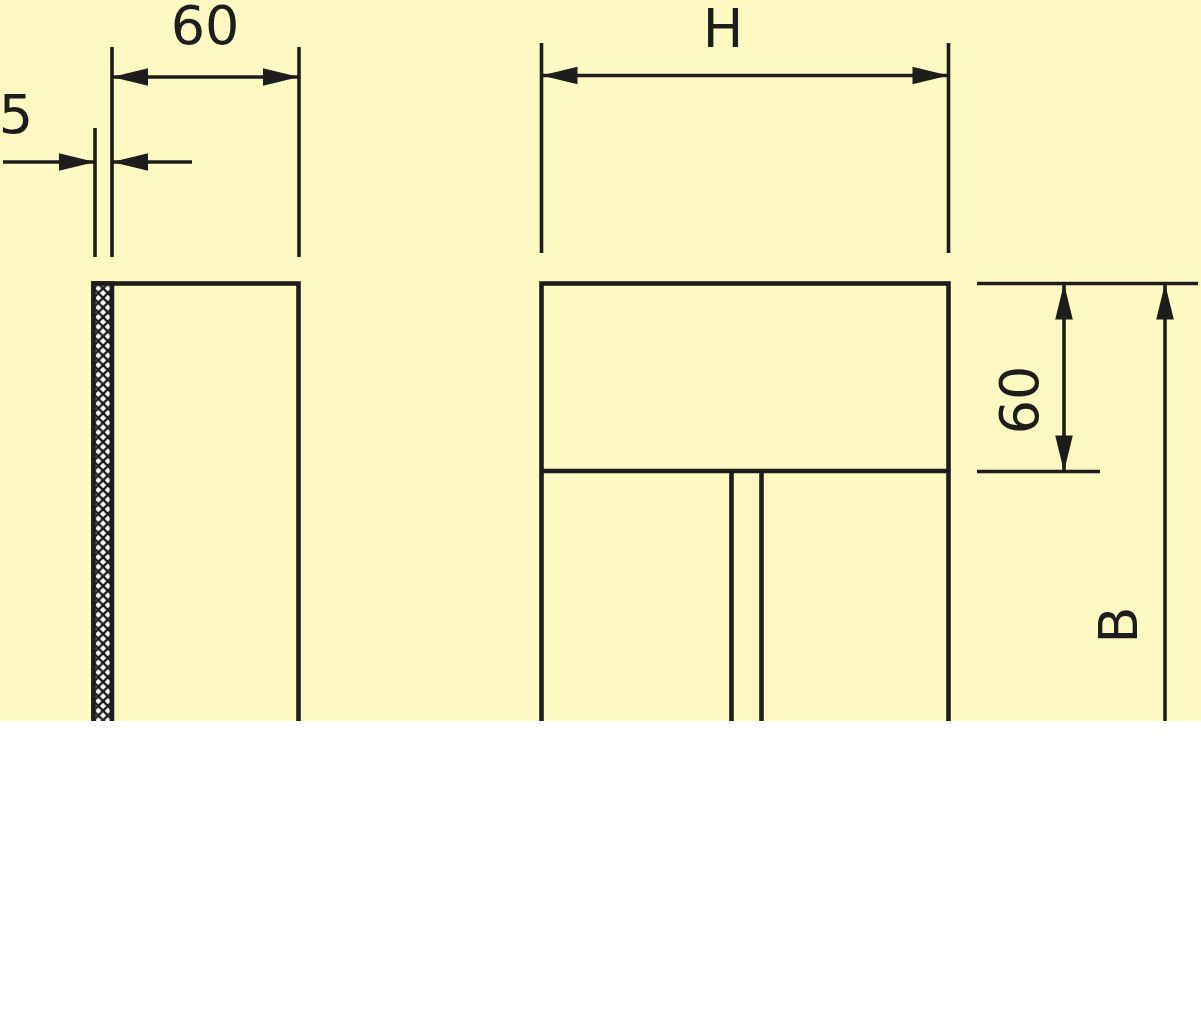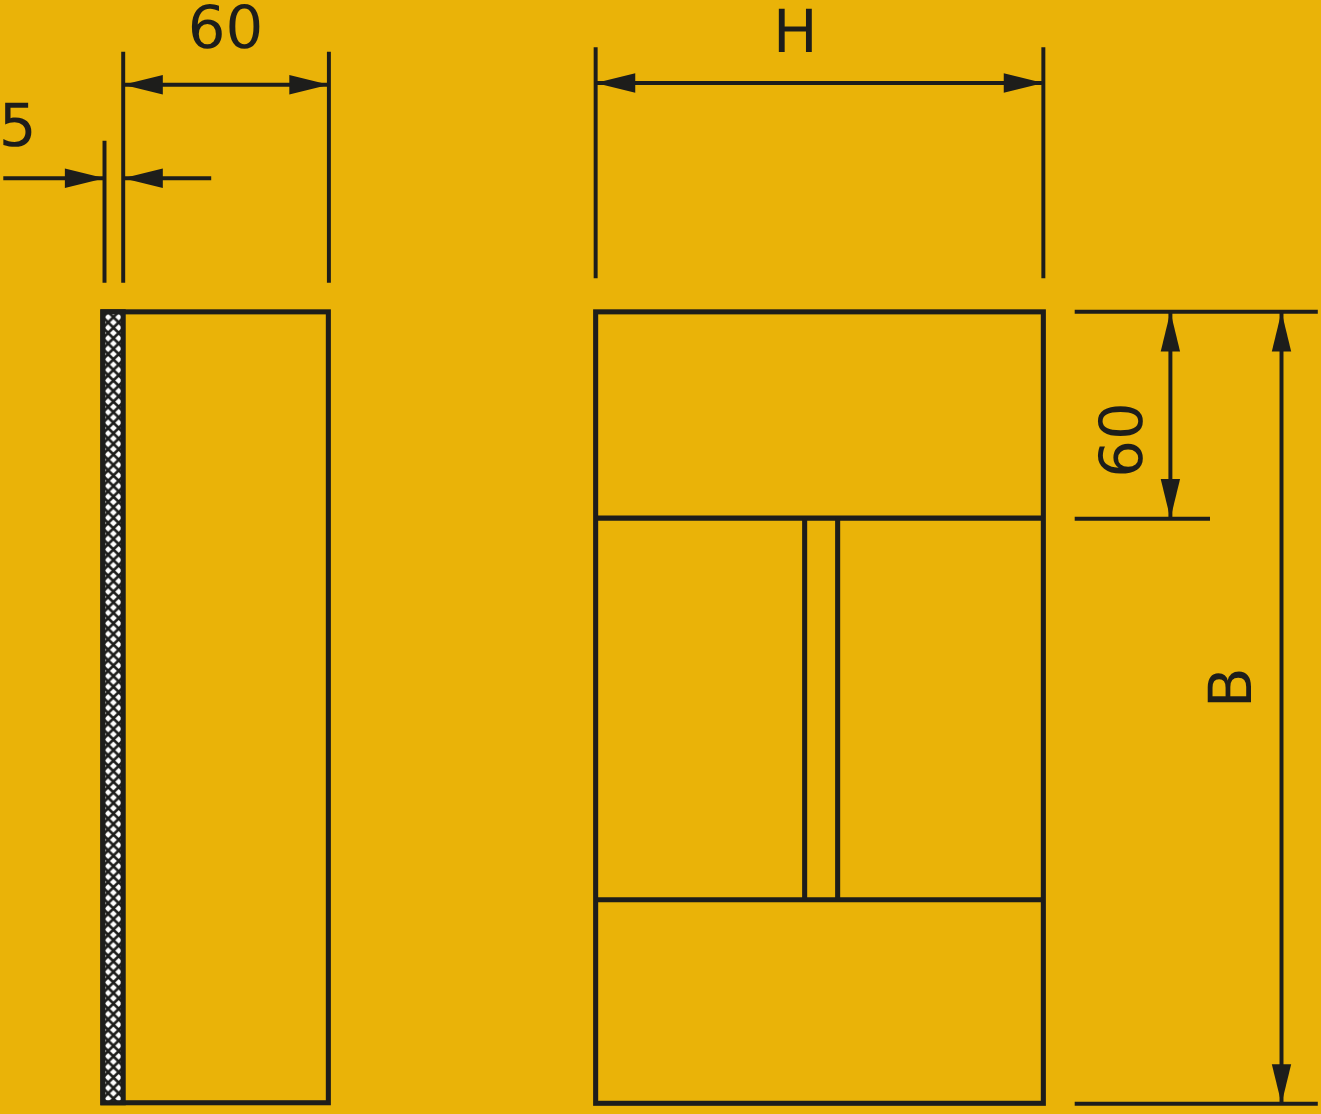--- a/index.html
+++ b/index.html
@@ -3,22 +3,22 @@
 <meta charset="utf-8">
 <style>
   html, body {
     margin: 0;
     padding: 0;
     background: #ffffff;
   }
   .stage {
     position: relative;
     width: 1201px;
-    height: 1013px;
-    background: #eab308;
+    height: 721px;
+    background: #fef9c3;
     overflow: hidden;
   }
   svg { display: block; }
   .outline {
     fill: none;
     stroke: #1d1d1b;
     stroke-width: 4.6;
     stroke-linecap: butt;
   }
   .thin {

